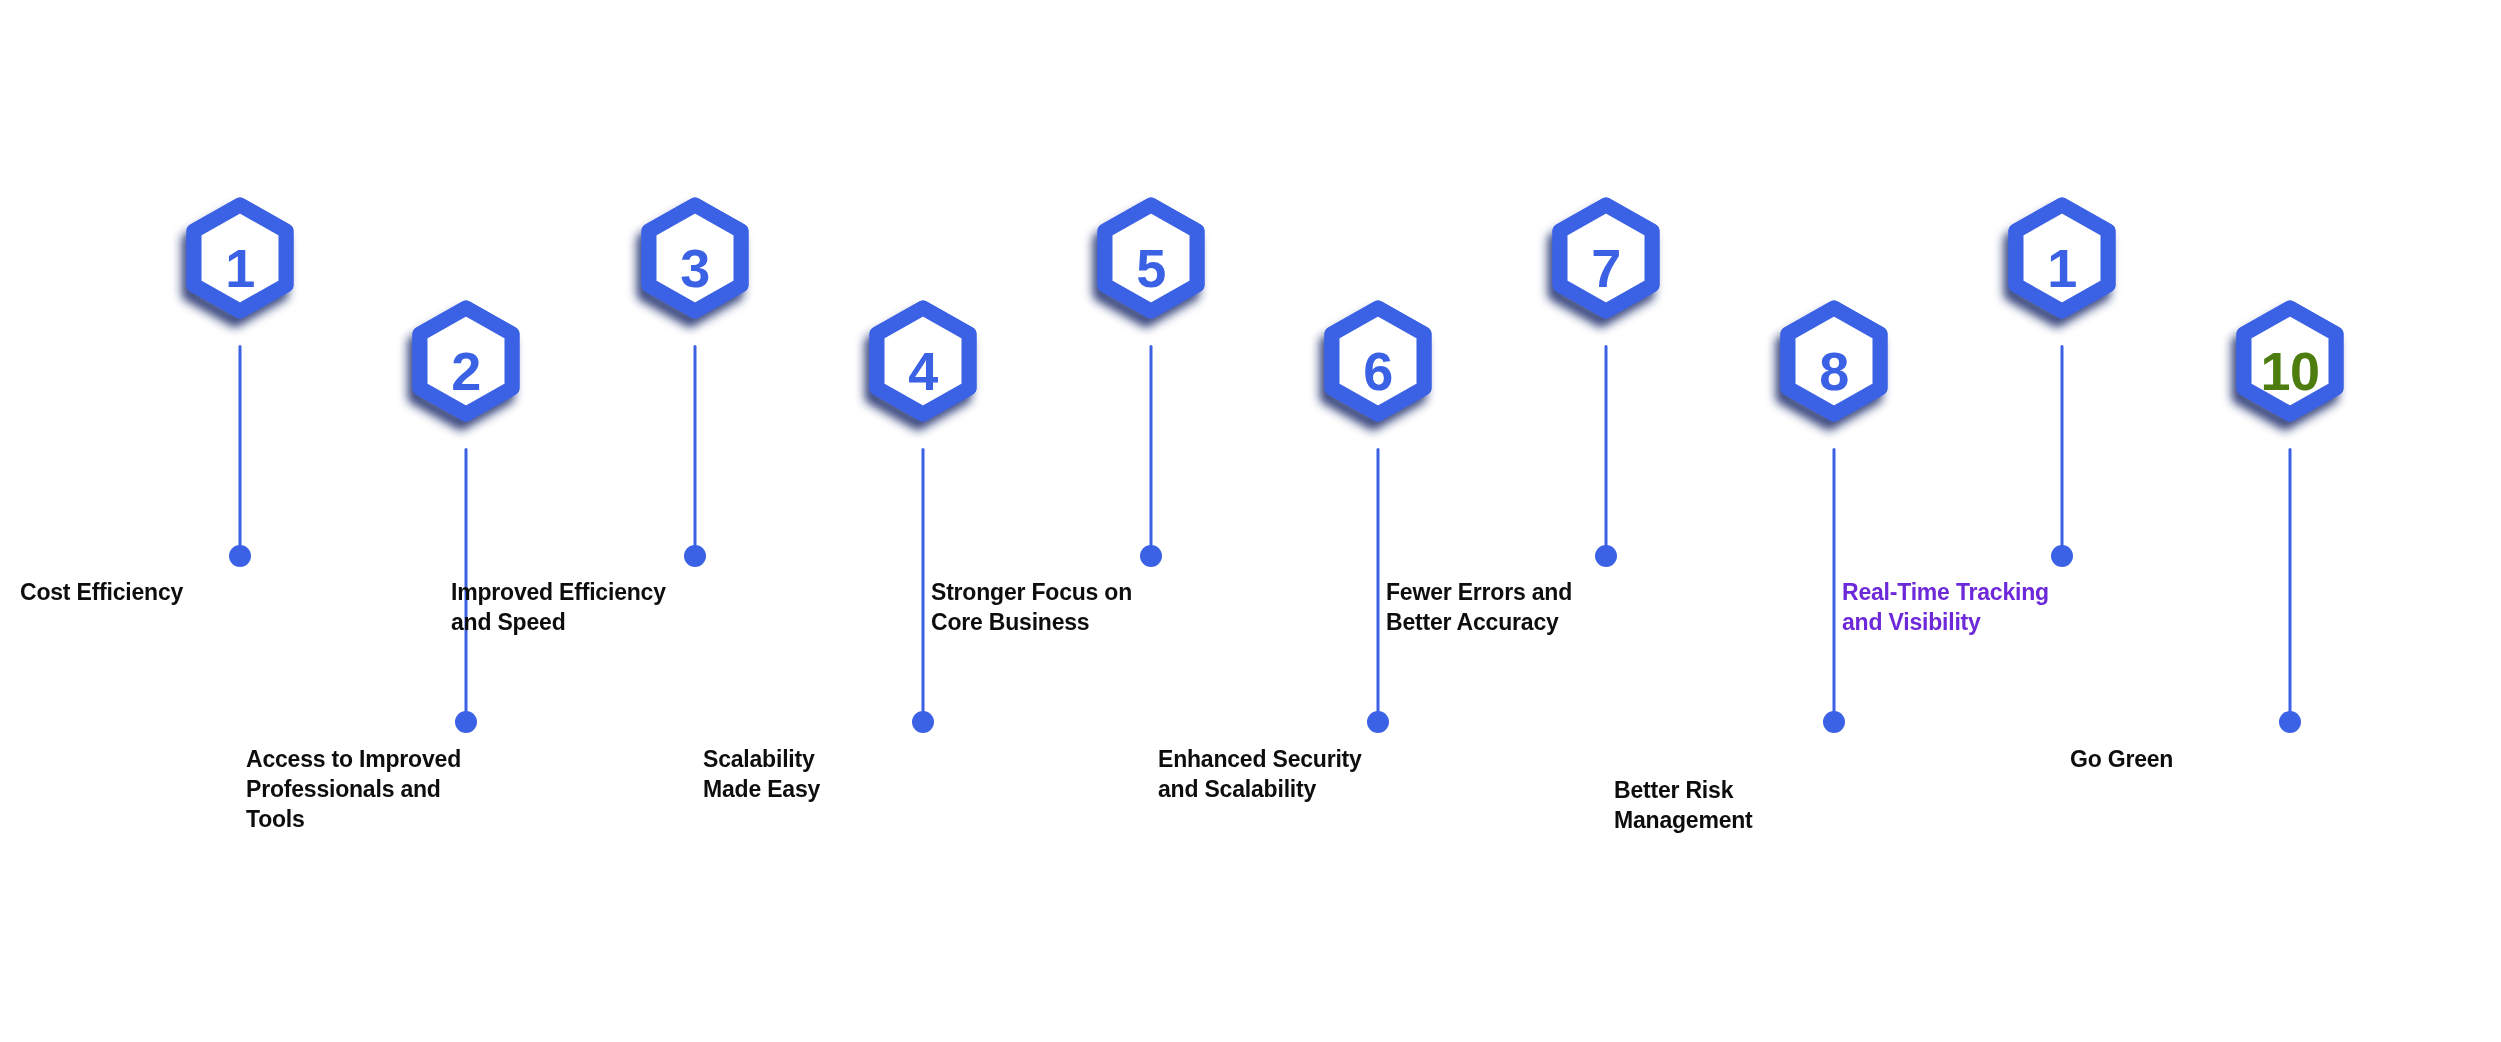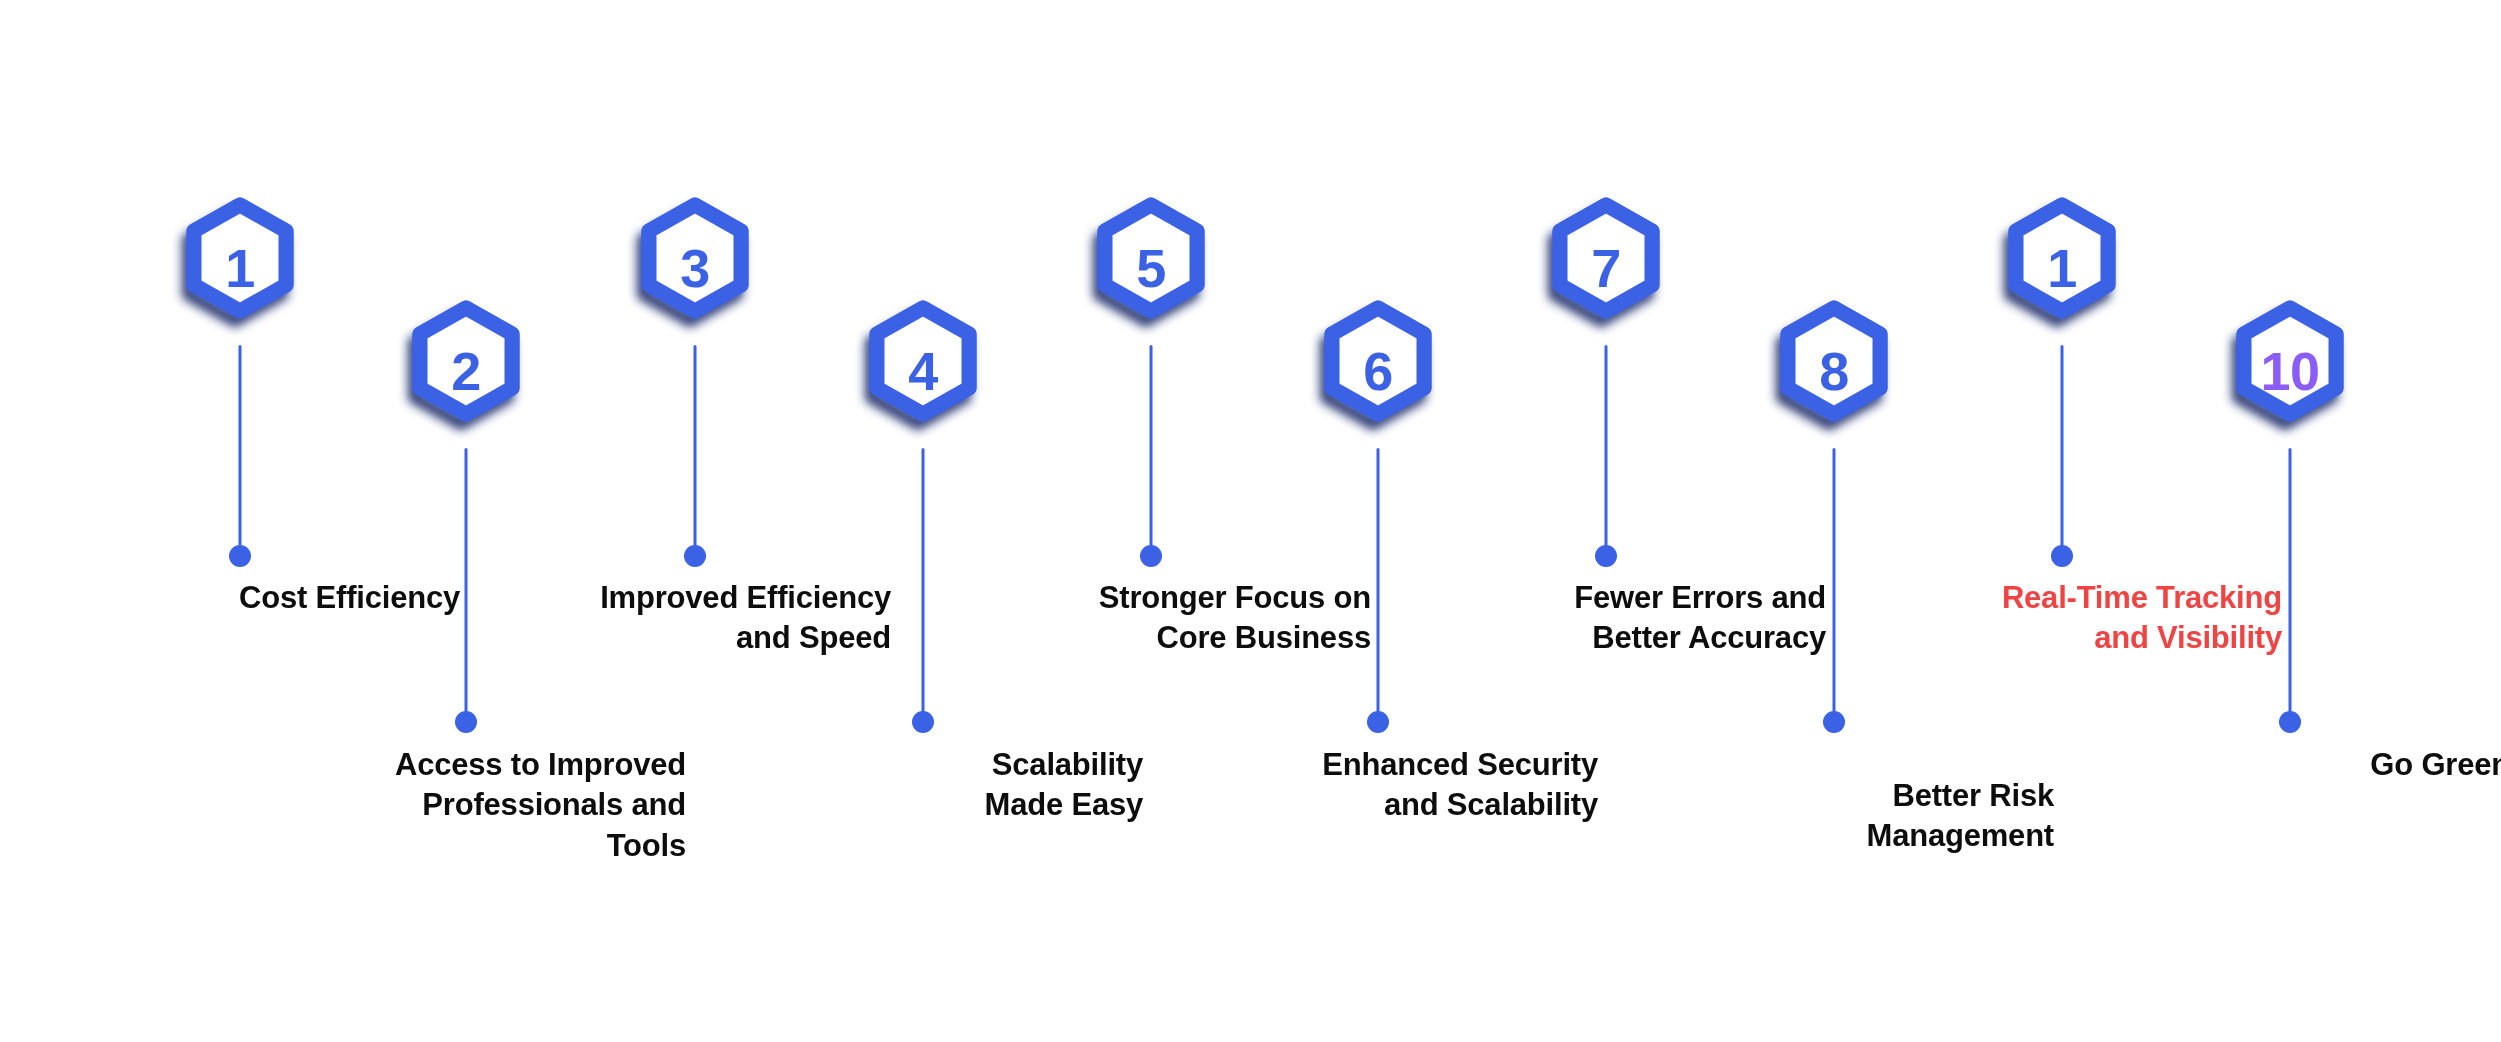--- a/index.html
+++ b/index.html
@@ -78,23 +78,23 @@
     letter-spacing: -0.5px;
     line-height: 1;
     user-select: none;
   }
 
   
   .label {
     position: absolute;
     width: 440px;
     transform: translateX(-220px);
-    text-align: right;
+    text-align: left;
     font-family: "Liberation Sans", sans-serif;
-    font-size: 31px;
+    font-size: 23px;
     font-weight: 700;
     line-height: 1.30;
     color: #0d0d0d;
     letter-spacing: -0.2px;
     white-space: pre-line;
   }
 </style>
 </head>
 <body>
 
@@ -324,21 +324,21 @@
                 <feMergeNode in="SourceGraphic"></feMergeNode>
               </feMerge>
             </filter>
           </defs>
           <path d="M 66 12 L 112 38 L 112 92 L 66 118 L 20 92 L 20 38 Z" fill="none" stroke="#3b61e4" stroke-width="15" stroke-linejoin="round" stroke-linecap="round" filter="url(#hexshadow9)"></path>
           <path d="M 66 12 L 112 38 L 112 92 L 66 118 L 20 92 L 20 38 Z" fill="#ffffff" stroke="none"></path>
           <path d="M 66 12 L 112 38 L 112 92 L 66 118 L 20 92 L 20 38 Z" fill="none" stroke="#3b61e4" stroke-width="15" stroke-linejoin="round" stroke-linecap="round"></path>
         </svg>
         <div class="hex-num" style="color: rgb(59, 97, 228);">1</div>
       </div>
-      <div class="label" style="left: 2062px; top: 578px; color: #ef4444;">Real-Time Tracking
+      <div class="label" style="left: 2062px; top: 578px; color: #6d28d9;">Real-Time Tracking
 and Visibility</div>
     </div>
     <div class="node">
       <div class="connector" style="left: 2290px; top: 448px; height: 274px; background: rgb(59, 97, 228);"></div>
       <div class="connector-dot" style="left: 2290px; top: 722px; background: rgb(59, 97, 228);"></div>
       <div class="hex-wrap" style="left: 2290px; top: 371px;">
         <svg viewBox="0 0 132 150">
           <defs>
             <filter id="hexshadow10" x="-60%" y="-60%" width="240%" height="240%">
               <feOffset in="SourceAlpha" dx="-5" dy="9" result="off"></feOffset>
@@ -348,17 +348,17 @@
               <feMerge>
                 <feMergeNode in="shadow"></feMergeNode>
                 <feMergeNode in="SourceGraphic"></feMergeNode>
               </feMerge>
             </filter>
           </defs>
           <path d="M 66 12 L 112 38 L 112 92 L 66 118 L 20 92 L 20 38 Z" fill="none" stroke="#3b61e4" stroke-width="15" stroke-linejoin="round" stroke-linecap="round" filter="url(#hexshadow10)"></path>
           <path d="M 66 12 L 112 38 L 112 92 L 66 118 L 20 92 L 20 38 Z" fill="#ffffff" stroke="none"></path>
           <path d="M 66 12 L 112 38 L 112 92 L 66 118 L 20 92 L 20 38 Z" fill="none" stroke="#3b61e4" stroke-width="15" stroke-linejoin="round" stroke-linecap="round"></path>
         </svg>
-        <div class="hex-num" style="color: #8b5cf6;">10</div>
+        <div class="hex-num" style="color: #4d7c0f;">10</div>
       </div>
       <div class="label" style="left: 2290px; top: 745px; color: rgb(13, 13, 13);">Go Green</div>
     </div>
   </div>
 
 </body></html>

